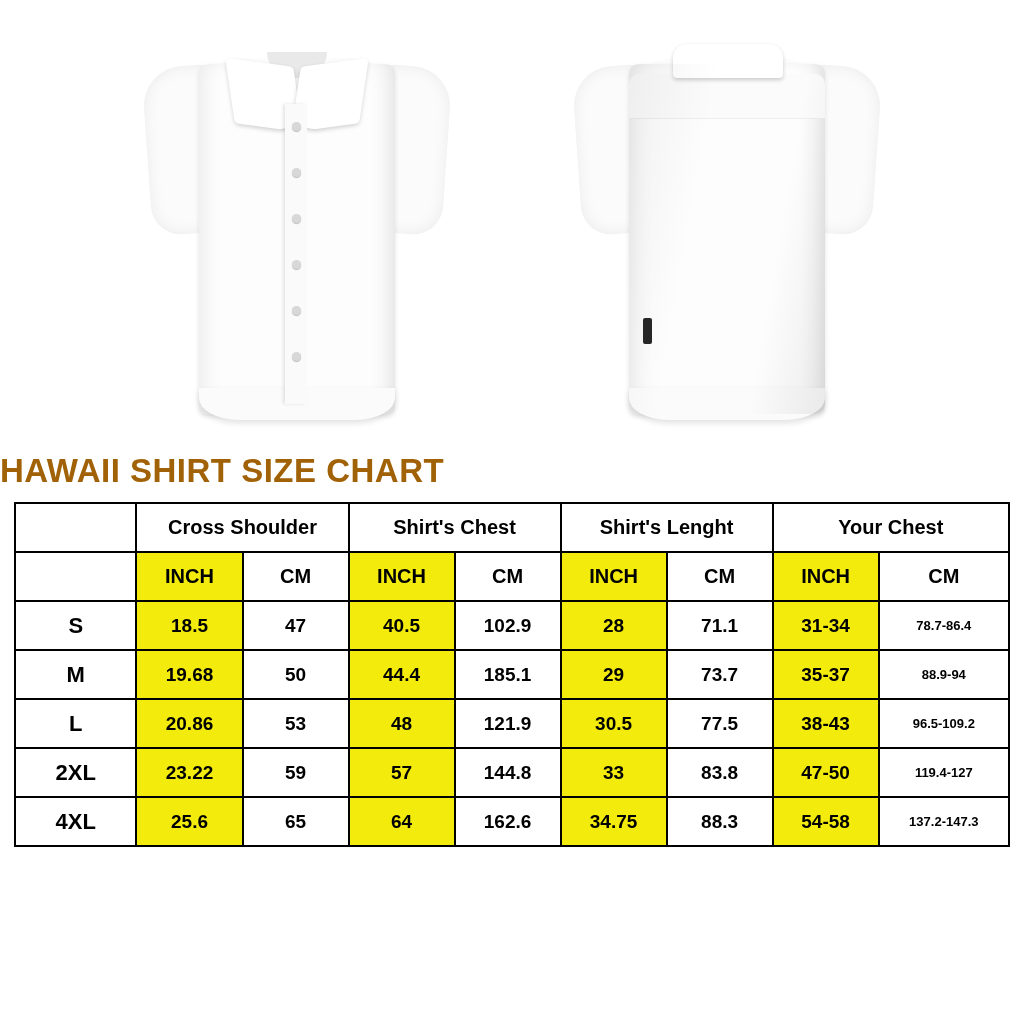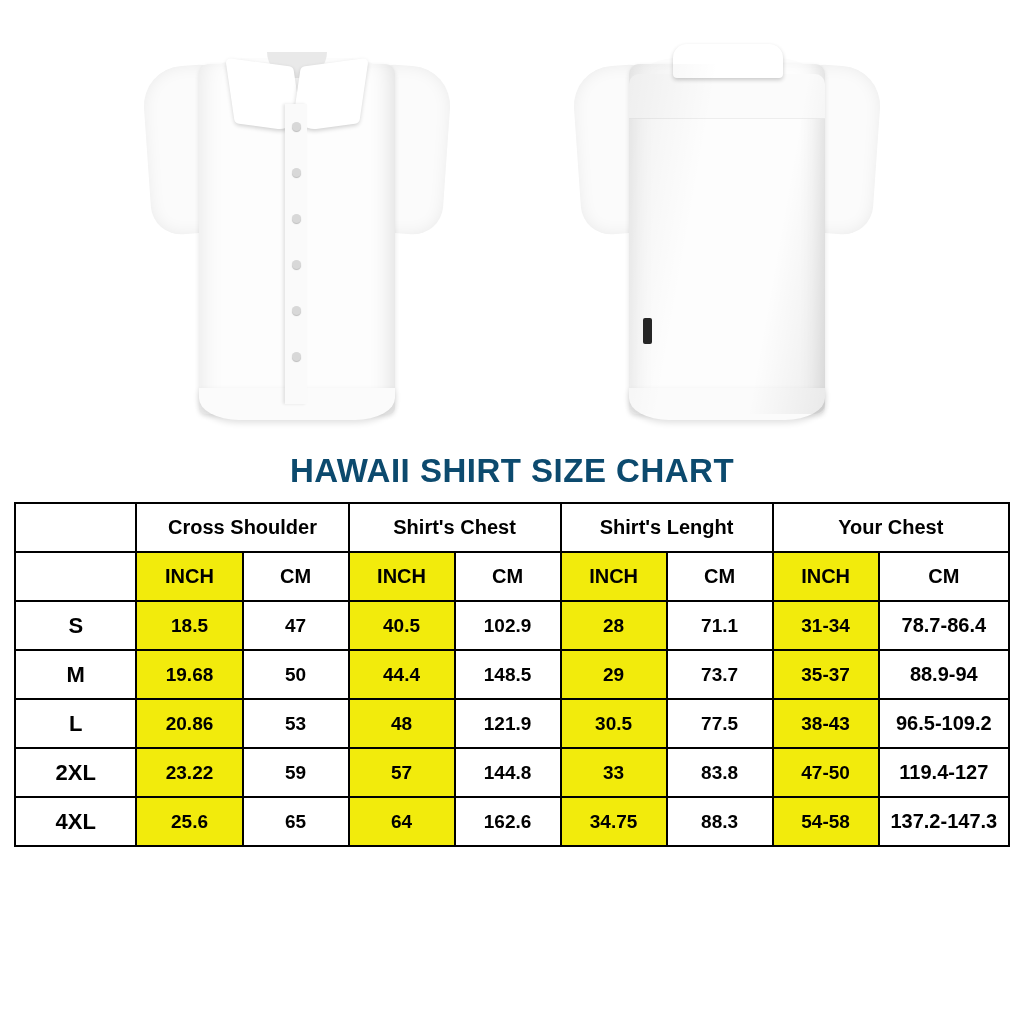--- a/index.html
+++ b/index.html
@@ -169,25 +169,24 @@
     left: 52px;
     top: 46px;
     width: 196px;
     height: 350px;
     border-radius: 10px;
     background: linear-gradient(100deg, rgba(0,0,0,0.05) 0%, rgba(0,0,0,0) 35%, rgba(0,0,0,0) 70%, rgba(0,0,0,0.07) 100%);
   }
 
   
   .chart-title {
-    text-align: center;
     font-size: 33px;
     font-weight: bold;
     letter-spacing: 0.5px;
-    color: #0c4a6e;
+    color: #a16207;
     margin: 0;
     padding: 4px 0 12px 0;
   }
 
   
   .table-wrap {
     padding: 0 14px;
     box-sizing: border-box;
   }
   table.size-chart {
@@ -222,21 +221,21 @@
     background: #f2eb0c;
   }
   .sub-head {
     font-size: 20px;
     margin-top: 44px;
   }
   .size-cell {
     font-size: 22px;
   }
   .small-cm {
-    font-size: 20px;
+    font-size: 13px;
     margin-left: 37px;
   }
 </style>
 </head>
 <body>
 
 <div class="shirts">
 
   <div class="shirt front">
     <div class="shoulder"></div>
@@ -315,21 +314,21 @@
         <td class="hl">28</td>
         <td>71.1</td>
         <td class="hl">31-34</td>
         <td class="small-cm">78.7-86.4</td>
       </tr>
       <tr>
         <td class="size-cell">M</td>
         <td class="hl">19.68</td>
         <td>50</td>
         <td class="hl">44.4</td>
-        <td>148.5</td>
+        <td>185.1</td>
         <td class="hl">29</td>
         <td>73.7</td>
         <td class="hl">35-37</td>
         <td class="small-cm">88.9-94</td>
       </tr>
       <tr>
         <td class="size-cell">L</td>
         <td class="hl">20.86</td>
         <td>53</td>
         <td class="hl">48</td>

